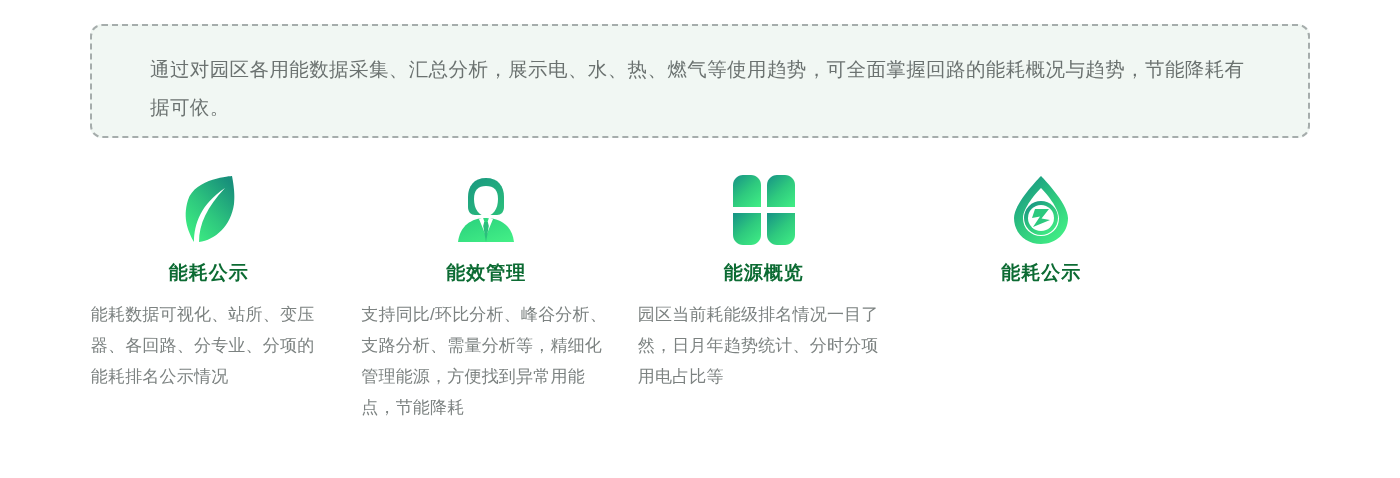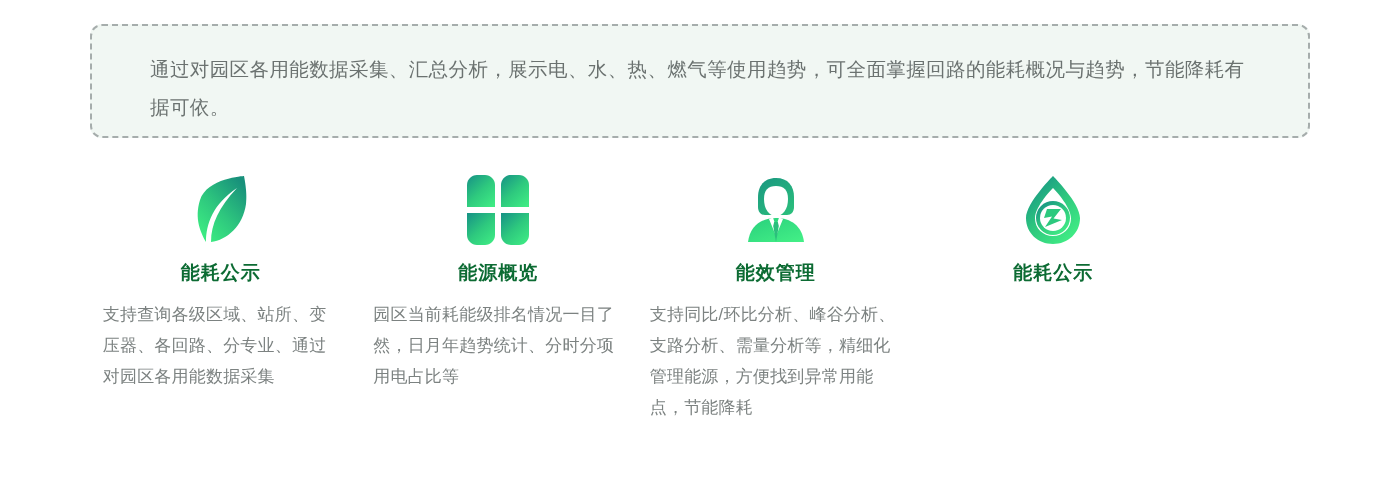--- a/index.html
+++ b/index.html
@@ -40,21 +40,21 @@
     font-size: 19.5px;
     line-height: 38px;
     color: #6b7270;
     letter-spacing: 0.4px;
     white-space: pre-wrap;
   }
 
   
   .features {
     position: absolute;
-    left: 12px;
+    left: 0;
     top: 172px;
     width: 1180px;
     display: flex;
     align-items: flex-start;
   }
   .feature {
     width: 320px;
     display: flex;
     flex-direction: column;
     align-items: center;
@@ -111,21 +111,50 @@
             <linearGradient id="gradLeaf" x1="0.85" y1="0.05" x2="0.15" y2="0.95">
               <stop offset="0" stop-color="#18907b"></stop>
               <stop offset="0.55" stop-color="#2ec77e"></stop>
               <stop offset="1" stop-color="#3cec82"></stop>
             </linearGradient>
           </defs>
           <path d="M53 2 C53 2 16 4 9 26 C3 45 10 59 15 68 C15 50 22 30 46 14 C28 33 20 50 20 68 C36 66 52 52 55 30 C56.6 18 53 2 53 2 Z" fill="url(#gradLeaf)"></path>
         </svg>
       </div>
       <div class="feature-title">能耗公示</div>
-      <div class="feature-desc">支持查询各级区域、站所、变压器、各回路、分专业、通过对园区各用能数据采集</div>
+      <div class="feature-desc">能耗数据可视化、站所、变压器、各回路、分专业、分项的能耗排名公示情况</div>
+    </div>
+
+    <div class="feature">
+      <div class="feature-icon">
+        <svg width="62" height="72" viewBox="0 0 62 72" aria-hidden="true">
+          <defs>
+            <linearGradient id="gradPersonTop" x1="0.2" y1="0" x2="0.9" y2="1">
+              <stop offset="0" stop-color="#1b9a80"></stop>
+              <stop offset="1" stop-color="#2bbf7c"></stop>
+            </linearGradient>
+            <linearGradient id="gradPersonBody" x1="0.1" y1="0" x2="0.9" y2="1">
+              <stop offset="0" stop-color="#2ad17d"></stop>
+              <stop offset="1" stop-color="#43ef86"></stop>
+            </linearGradient>
+          </defs>
+
+          <path d="M31 4 C19 4 13 12 13 23 L13 33 C13 38 16 41 20 41 L42 41 C46 41 49 38 49 33 L49 23 C49 12 43 4 31 4 Z" fill="url(#gradPersonTop)"></path>
+
+          <path d="M31 12 C23 12 19 16 19 25 C19 35 24 42 31 42 C38 42 43 35 43 25 C43 16 39 12 31 12 Z" fill="#ffffff"></path>
+
+          <path d="M31 44 C16 44 5 52 3 68 L59 68 C57 52 46 44 31 44 Z" fill="url(#gradPersonBody)"></path>
+
+          <path d="M24 45 L31 62 L38 45 L34 43.5 L31 53 L28 43.5 Z" fill="#ffffff"></path>
+
+          <path d="M29.2 48 L32.8 48 L33.8 52 L31 68 L28.2 52 Z" fill="#2bbf7c"></path>
+        </svg>
+      </div>
+      <div class="feature-title">能效管理</div>
+      <div class="feature-desc">支持同比/环比分析、峰谷分析、支路分析、需量分析等，精细化管理能源，方便找到异常用能点，节能降耗</div>
     </div>
 
     <div class="feature">
       <div class="feature-icon">
         <svg width="70" height="70" viewBox="0 0 70 70" aria-hidden="true">
           <defs>
             <linearGradient id="gradPetal" x1="0.1" y1="0" x2="0.9" y2="1">
               <stop offset="0" stop-color="#189685"></stop>
               <stop offset="0.5" stop-color="#2ec97e"></stop>
               <stop offset="1" stop-color="#3fec84"></stop>
@@ -142,49 +171,20 @@
         </svg>
       </div>
       <div class="feature-title">能源概览</div>
       <div class="feature-desc">园区当前耗能级排名情况一目了然，日月年趋势统计、分时分项用电占比等</div>
     </div>
 
     <div class="feature">
       <div class="feature-icon">
         <svg width="62" height="72" viewBox="0 0 62 72" aria-hidden="true">
           <defs>
-            <linearGradient id="gradPersonTop" x1="0.2" y1="0" x2="0.9" y2="1">
-              <stop offset="0" stop-color="#1b9a80"></stop>
-              <stop offset="1" stop-color="#2bbf7c"></stop>
-            </linearGradient>
-            <linearGradient id="gradPersonBody" x1="0.1" y1="0" x2="0.9" y2="1">
-              <stop offset="0" stop-color="#2ad17d"></stop>
-              <stop offset="1" stop-color="#43ef86"></stop>
-            </linearGradient>
-          </defs>
-
-          <path d="M31 4 C19 4 13 12 13 23 L13 33 C13 38 16 41 20 41 L42 41 C46 41 49 38 49 33 L49 23 C49 12 43 4 31 4 Z" fill="url(#gradPersonTop)"></path>
-
-          <path d="M31 12 C23 12 19 16 19 25 C19 35 24 42 31 42 C38 42 43 35 43 25 C43 16 39 12 31 12 Z" fill="#ffffff"></path>
-
-          <path d="M31 44 C16 44 5 52 3 68 L59 68 C57 52 46 44 31 44 Z" fill="url(#gradPersonBody)"></path>
-
-          <path d="M24 45 L31 62 L38 45 L34 43.5 L31 53 L28 43.5 Z" fill="#ffffff"></path>
-
-          <path d="M29.2 48 L32.8 48 L33.8 52 L31 68 L28.2 52 Z" fill="#2bbf7c"></path>
-        </svg>
-      </div>
-      <div class="feature-title">能效管理</div>
-      <div class="feature-desc">支持同比/环比分析、峰谷分析、支路分析、需量分析等，精细化管理能源，方便找到异常用能点，节能降耗</div>
-    </div>
-
-    <div class="feature">
-      <div class="feature-icon">
-        <svg width="62" height="72" viewBox="0 0 62 72" aria-hidden="true">
-          <defs>
             <linearGradient id="gradDrop" x1="0.15" y1="0.05" x2="0.85" y2="0.95">
               <stop offset="0" stop-color="#179484"></stop>
               <stop offset="0.5" stop-color="#2ec87e"></stop>
               <stop offset="1" stop-color="#42ee85"></stop>
             </linearGradient>
           </defs>
 
           <path d="M31 2 C31 2 4 29 4 44 C4 59 16 70 31 70 C46 70 58 59 58 44 C58 29 31 2 31 2 Z
                    M31 14 C31 14 13 32 13 44.5 C13 54.5 21 62 31 62 C41 62 49 54.5 49 44.5 C49 32 31 14 31 14 Z" fill="url(#gradDrop)" fill-rule="evenodd"></path>
 

